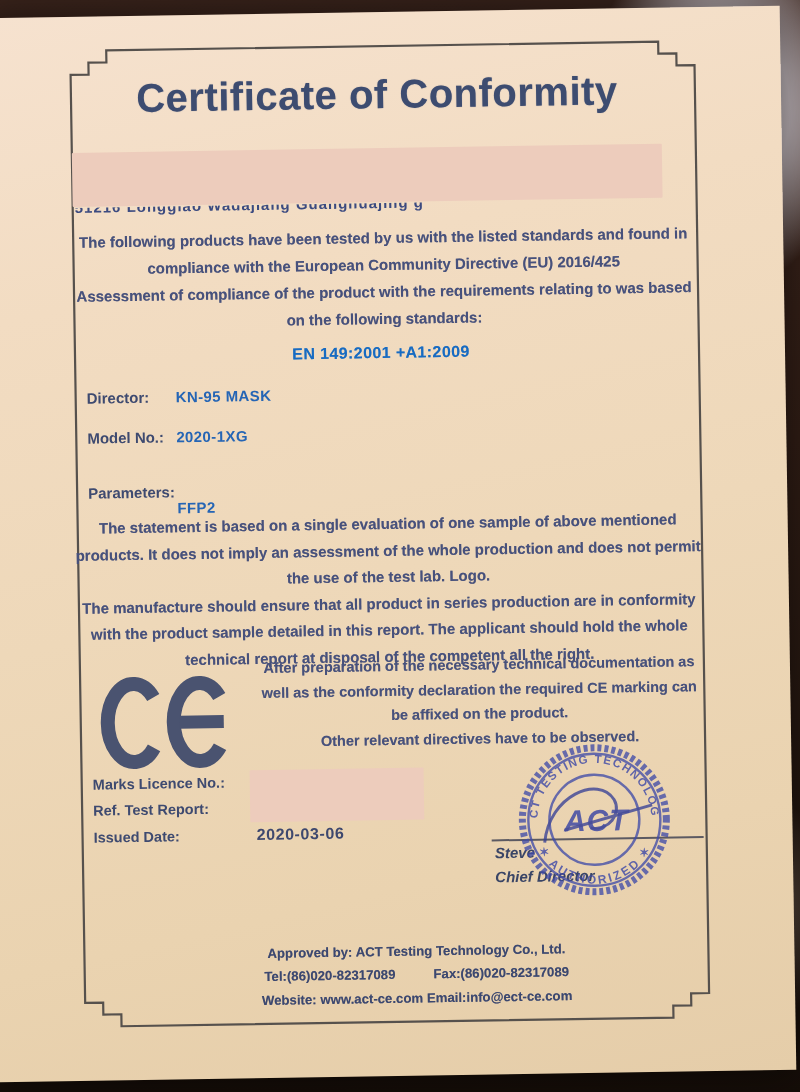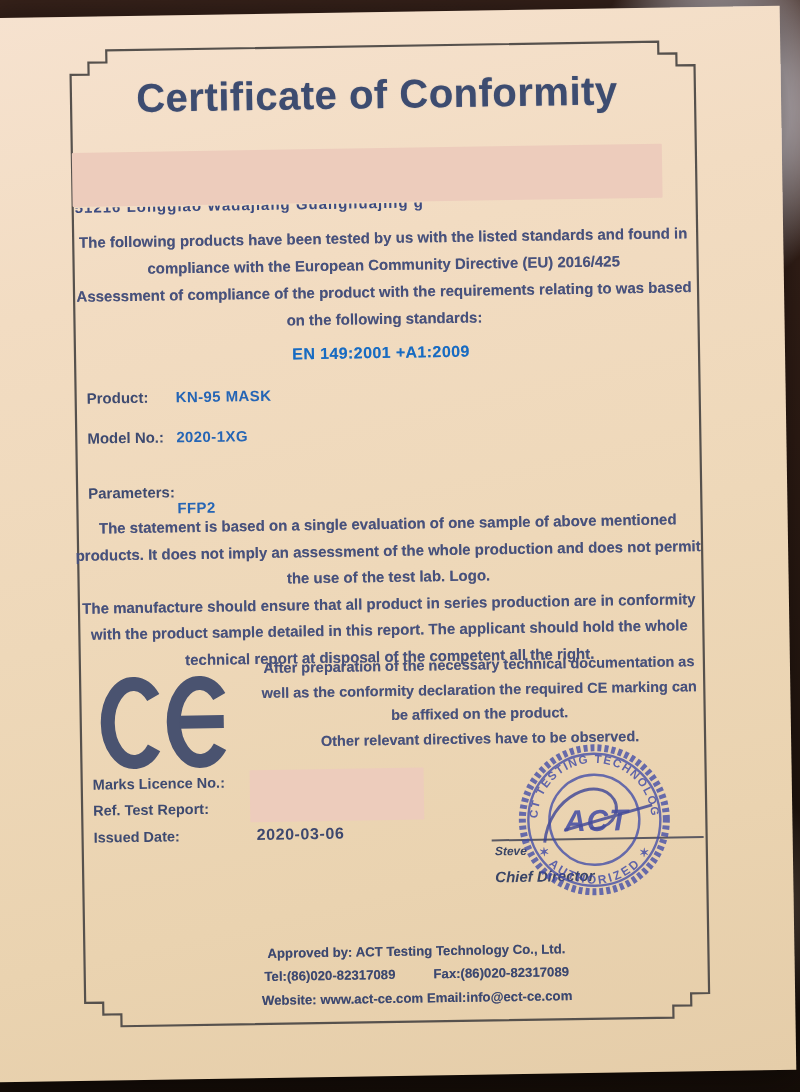--- a/index.html
+++ b/index.html
@@ -45,21 +45,21 @@
     text-shadow:0 0 .5px rgba(23,107,194,.5);
   }
   .field{font-size:15px;}
   .field .lbl{position:absolute;left:101px;font-weight:600;color:#3e4a70;white-space:nowrap;}
   .field .val{position:absolute;left:190px;font-weight:700;color:#2565b5;letter-spacing:.4px;white-space:nowrap;}
   .statement{left:70px;top:499px;width:660px;font-size:15px;line-height:26.6px;}
   .ce-note{left:244px;top:642px;width:490px;font-size:14.5px;line-height:24.6px;}
   .issue-lbl{left:101px;font-size:14.5px;font-weight:600;color:#3e4a70;white-space:nowrap;}
   .issue-date{left:264px;top:812px;font-size:16px;font-weight:700;color:#3e486e;letter-spacing:.6px;}
   .sig-line{left:499px;top:829px;width:212px;height:0;border-top:2px solid #5c5a62;}
-  .sig-name{left:502px;top:834px;font-size:12px;font-weight:700;font-style:italic;color:#3a4566;}
+  .sig-name{left:502px;top:834px;font-size:15px;font-weight:700;font-style:italic;color:#3a4566;}
   .sig-role{left:502px;top:858px;font-size:15px;font-weight:700;font-style:italic;color:#3a4566;}
   .stamp{left:522px;top:731px;opacity:.9;}
   .footer{left:122px;top:928px;width:600px;text-align:center;color:#3c4870;font-weight:700;font-size:13.2px;line-height:23.4px;text-shadow:0 0 .5px rgba(60,72,112,.5);}
   .footer .row2{display:flex;justify-content:center;gap:38px;}
 </style>
 </head>
 <body>
 
 <div class="bg-top-right"></div>
 <div class="bg-streak"></div>
@@ -80,21 +80,21 @@
   <div class="abs para intro">
     <div>The following products have been tested by us with the listed standards and found in</div>
     <div>compliance with the European Community Directive (EU) 2016/425</div>
     <div>Assessment of compliance of the product with the requirements relating to was based</div>
     <div>on the following standards:</div>
   </div>
 
   <div class="abs standard">EN 149:2001 +A1:2009</div>
 
   <div class="field">
-    <span class="lbl" style="top:373px">Product:</span>
+    <span class="lbl" style="top:373px">Director:</span>
     <span class="val" style="top:373px">KN-95 MASK</span>
   </div>
   <div class="field">
     <span class="lbl" style="top:413px">Model No.:</span>
     <span class="val" style="top:413px">2020-1XG</span>
   </div>
   <div class="field">
     <span class="lbl" style="top:468px">Parameters:</span>
     <span class="val" style="top:484px">FFP2</span>
   </div>

